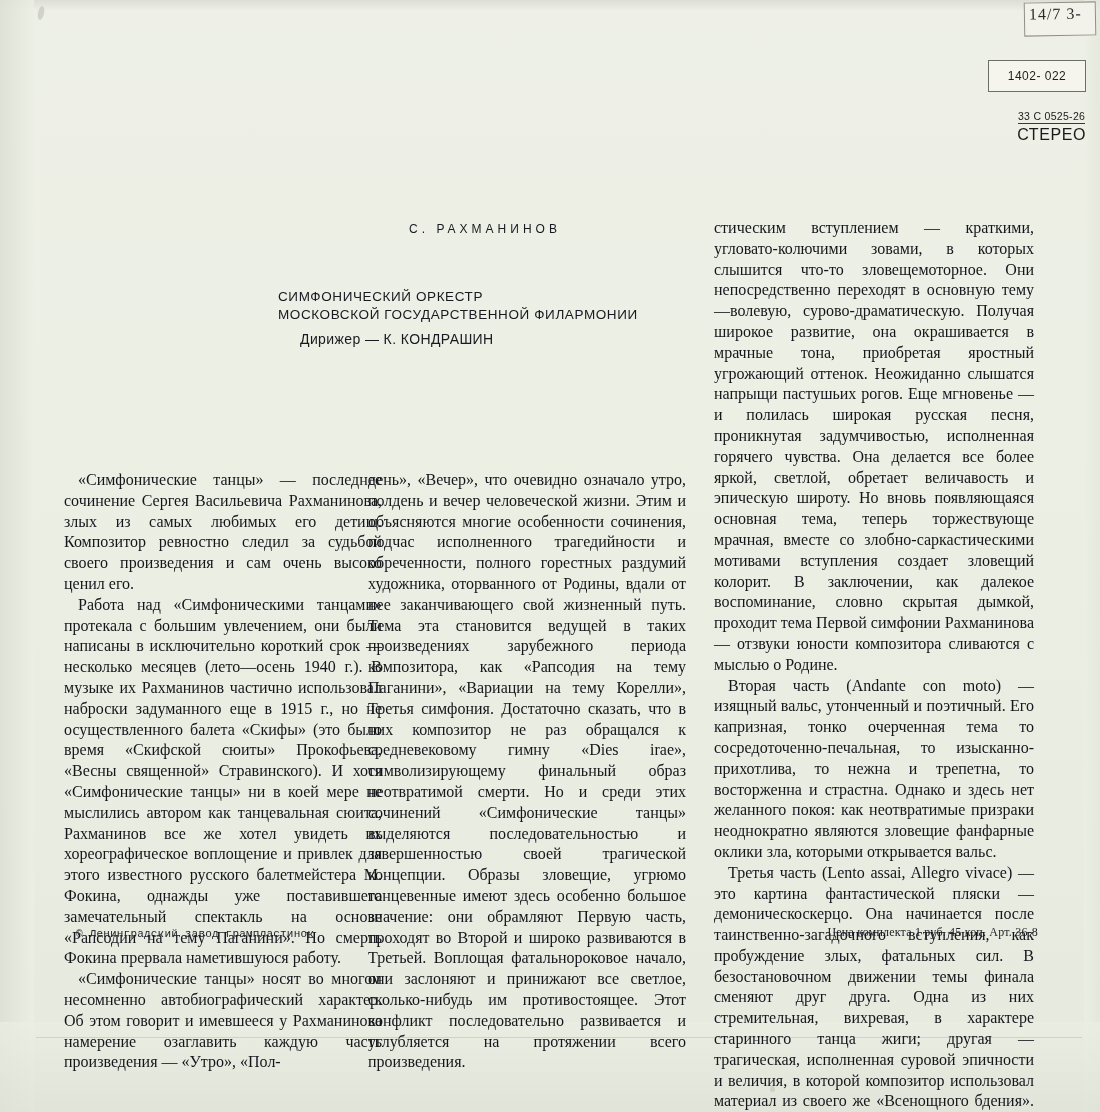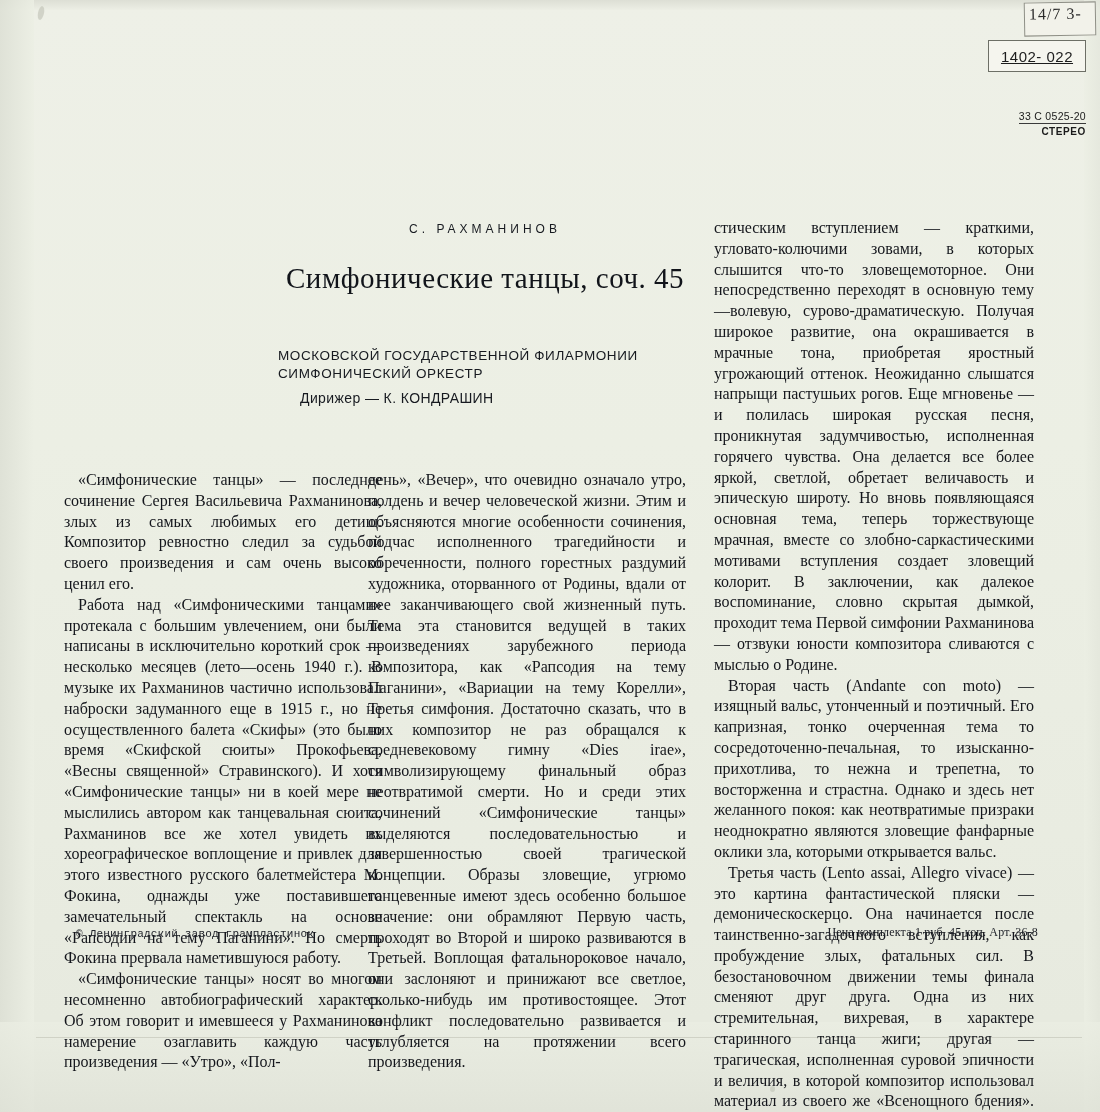--- a/index.html
+++ b/index.html
@@ -74,57 +74,56 @@
     font-size: 16px;
     color: #2a2a2a;
     letter-spacing: 1px;
     padding: 2px 4px;
     box-sizing: border-box;
     transform: rotate(-1deg);
   }
   .catalog-sticker {
     position: absolute;
     right: 24px;
-    top: 40px;
+    top: 60px;
     width: 96px;
     height: 30px;
     border: 1px solid #6d6f66;
     background: #f5f5ee;
     display: flex;
     align-items: center;
     justify-content: center;
     font-family: "Liberation Sans", sans-serif;
-    font-size: 15px;
+    font-size: 12px;
     letter-spacing: .5px;
     color: #1d1d1d;
-    text-decoration: underline;
   }
   .cat-number {
     position: absolute;
     right: 24px;
     top: 110px;
     text-align: center;
     font-family: "Liberation Sans", sans-serif;
     font-size: 10.5px;
     color: #1a1a1a;
     letter-spacing: .3px;
   }
   .cat-number .line {
     border-bottom: 1px solid #3a3a3a;
     padding-bottom: 1px;
     margin-bottom: 2px;
     display: inline-block;
   }
   .cat-stereo {
     font-family: "Liberation Sans", sans-serif;
-    font-size: 10px;
-    font-weight: bold;
+    font-size: 16px;
+    font-weight: normal;
     letter-spacing: .6px;
     display: block;
-    text-align: right;
+    text-align: left;
   }
 
   
   .header {
     position: absolute;
     left: 250px;
     top: 222px;
     width: 470px;
     color: #14161c;
   }
@@ -232,30 +231,29 @@
 
   <div class="speck" style="left:120px;top:980px;width:4px;height:4px;"></div>
   <div class="speck" style="left:880px;top:1040px;width:3px;height:3px;"></div>
   <div class="speck" style="left:770px;top:1086px;width:5px;height:6px;"></div>
 
   <div class="handwrite">14/7 3-</div>
 
   <div class="catalog-sticker">1402- 022</div>
 
   <div class="cat-number">
-    <span class="line">33 С 0525-20</span>
+    <span class="line">33 С 0525-26</span>
     <span class="cat-stereo">СТЕРЕО</span>
   </div>
 
   <div class="header">
     <h1 class="composer">С. РАХМАНИНОВ</h1>
-    <h2 class="work-title">Симфонические танцы,  соч. 45</h2>
     <div class="performers">
+      <div>СИМФОНИЧЕСКИЙ ОРКЕСТР</div>
       <div>МОСКОВСКОЙ ГОСУДАРСТВЕННОЙ ФИЛАРМОНИИ</div>
-      <div>СИМФОНИЧЕСКИЙ ОРКЕСТР</div>
       <div class="conductor">Дирижер — К. КОНДРАШИН</div>
     </div>
   </div>
 
   <div class="columns">
     <div class="col col-1">
       <p>«Симфонические танцы» — последнее сочинение Сергея Васильевича Рахманинова, злых из самых любимых его детищ. Композитор ревностно следил за судьбой своего произведения и сам очень высоко ценил его.</p>
       <p>Работа над «Симфоническими танцами» протекала с большим увлечением, они были написаны в исключительно короткий срок — несколько месяцев (лето—осень 1940 г.). В музыке их Рахманинов частично использовал наброски задуманного еще в 1915 г., но не осуществленного балета «Скифы» (это было время «Скифской сюиты» Прокофьева, «Весны священной» Стравинского). И хотя «Симфонические танцы» ни в коей мере не мыслились автором как танцевальная сюита, Рахманинов все же хотел увидеть их хореографическое воплощение и привлек для этого известного русского балетмейстера М. Фокина, однажды уже поставившего замечательный спектакль на основе «Рапсодии на тему Паганини». Но смерть Фокина прервала наметившуюся работу.</p>
       <p>«Симфонические танцы» носят во многом несомненно автобиографический характер. Об этом говорит и имевшееся у Рахманинова намерение озаглавить каждую часть произведения — «Утро», «Пол-</p>
     </div>

